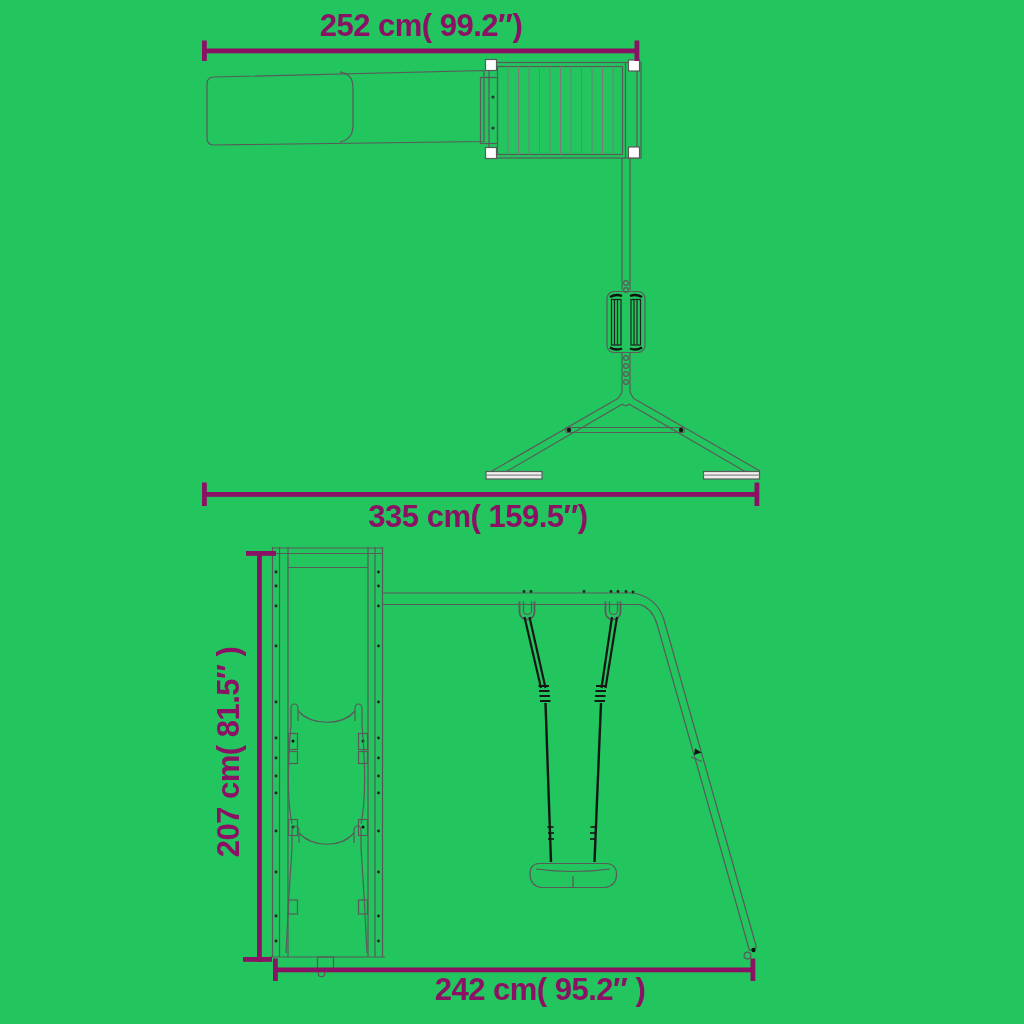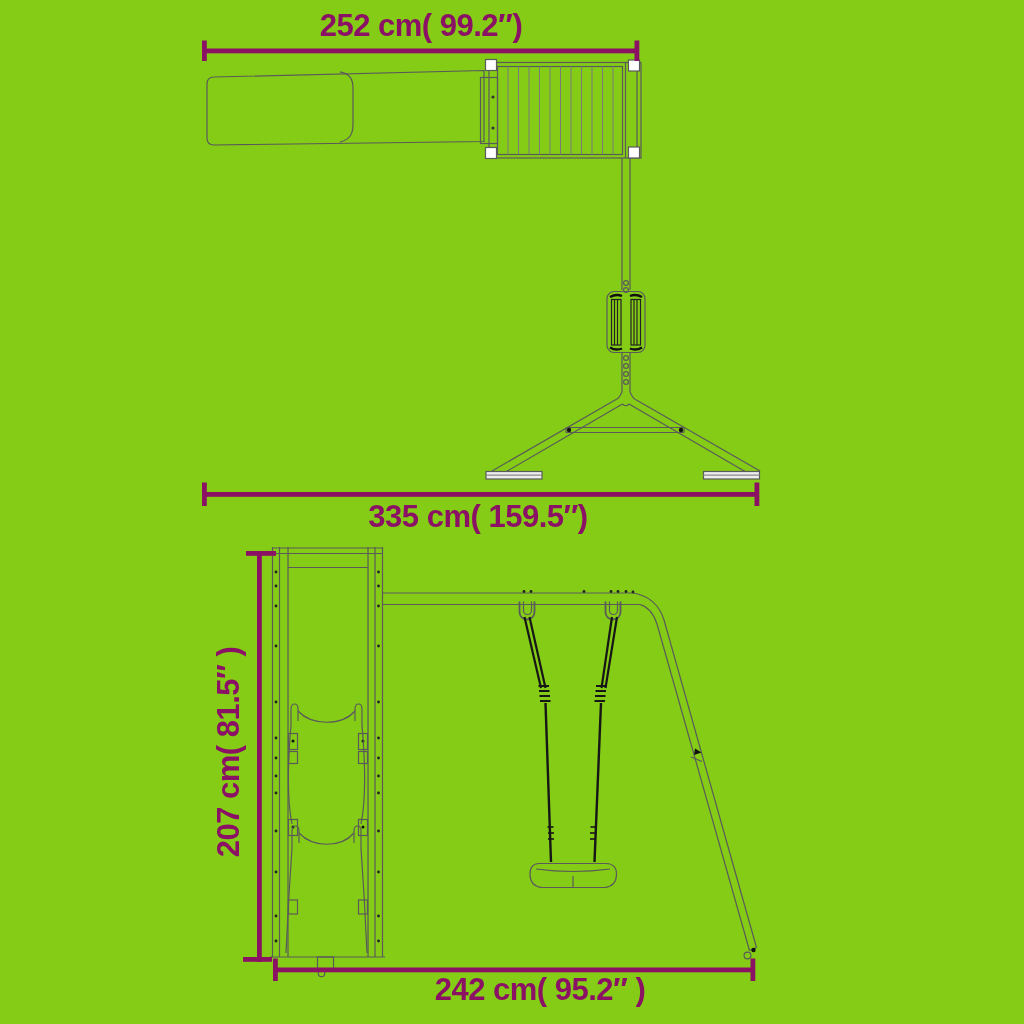--- a/index.html
+++ b/index.html
@@ -1,17 +1,17 @@
 <!DOCTYPE html>
 <html><head>
 <meta charset="utf-8">
 <style>
   html,body { margin:0; padding:0; background:#ffffff; }
   #stage {
-    position:relative; width:1024px; height:1024px; background:#84cc16;
+    position:relative; width:1024px; height:1024px; background:#22c55e;
     overflow:hidden; font-family:"Liberation Sans", sans-serif;
   }
   #drawing { position:absolute; left:0; top:0; }
   .dim-label {
     position:absolute;
     font-family:"Liberation Sans", sans-serif;
     font-weight:700;
     font-size:31px;
     letter-spacing:-0.5px;
     color:#8B1164;

